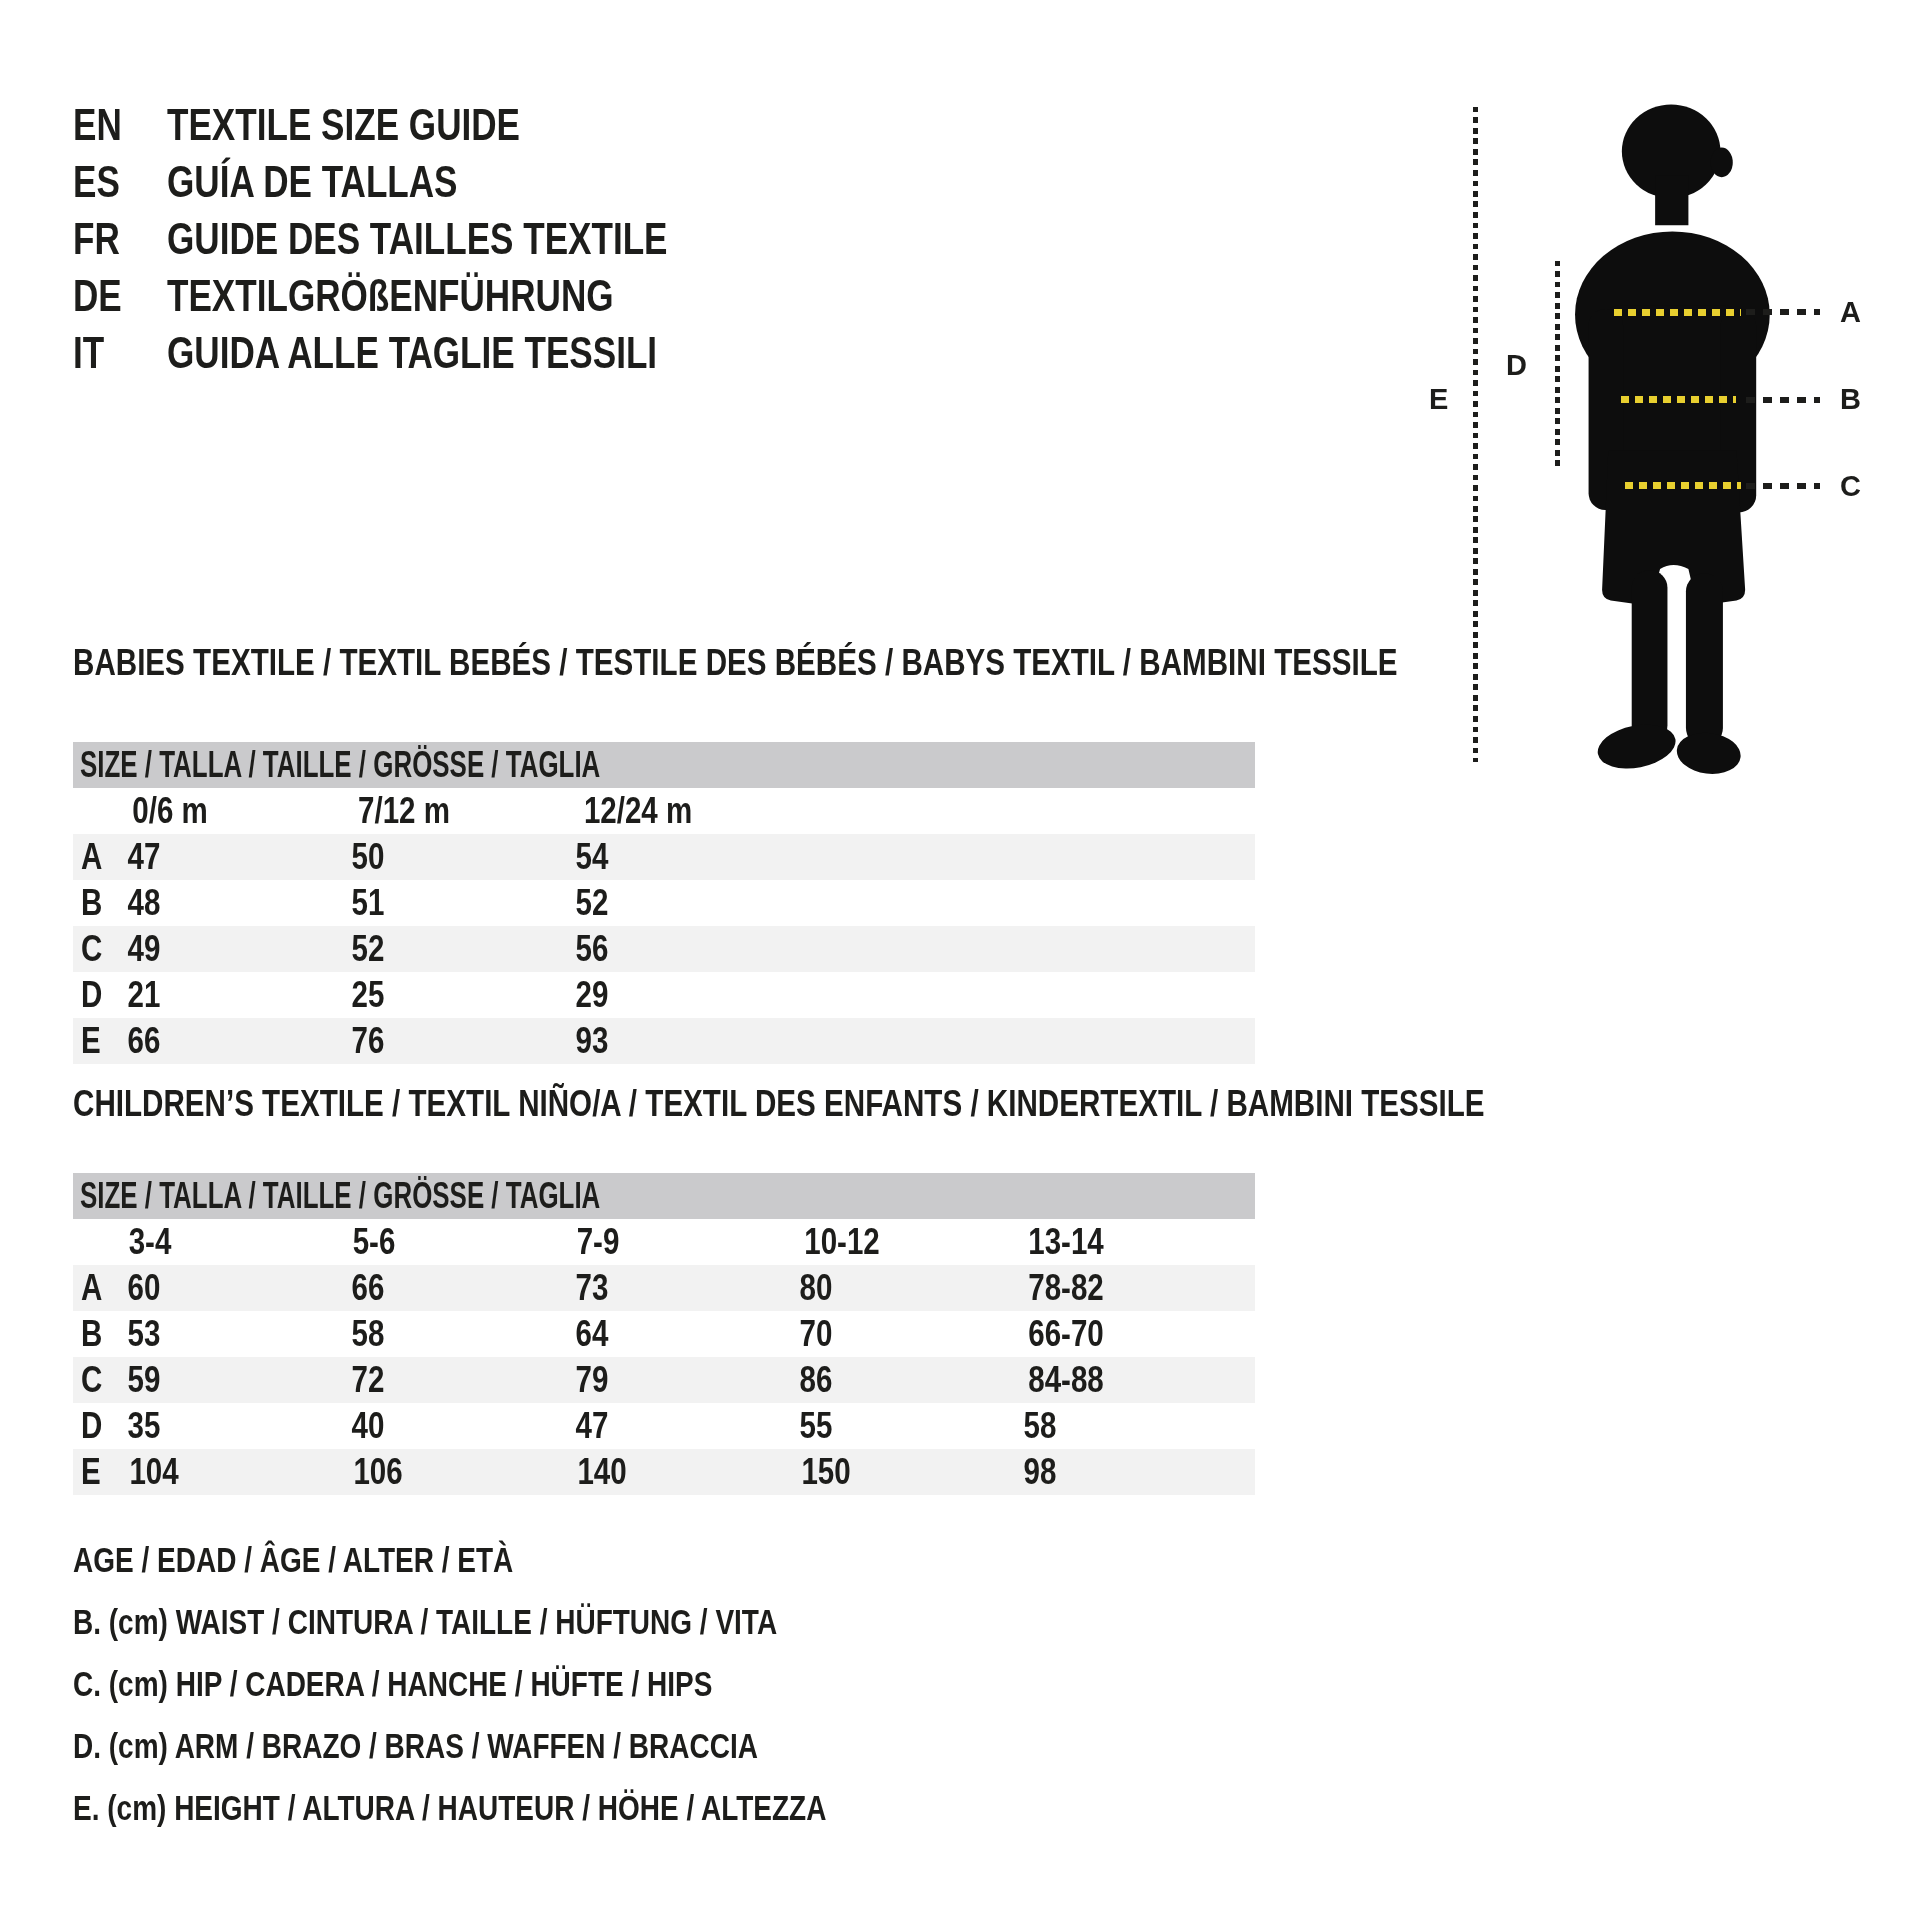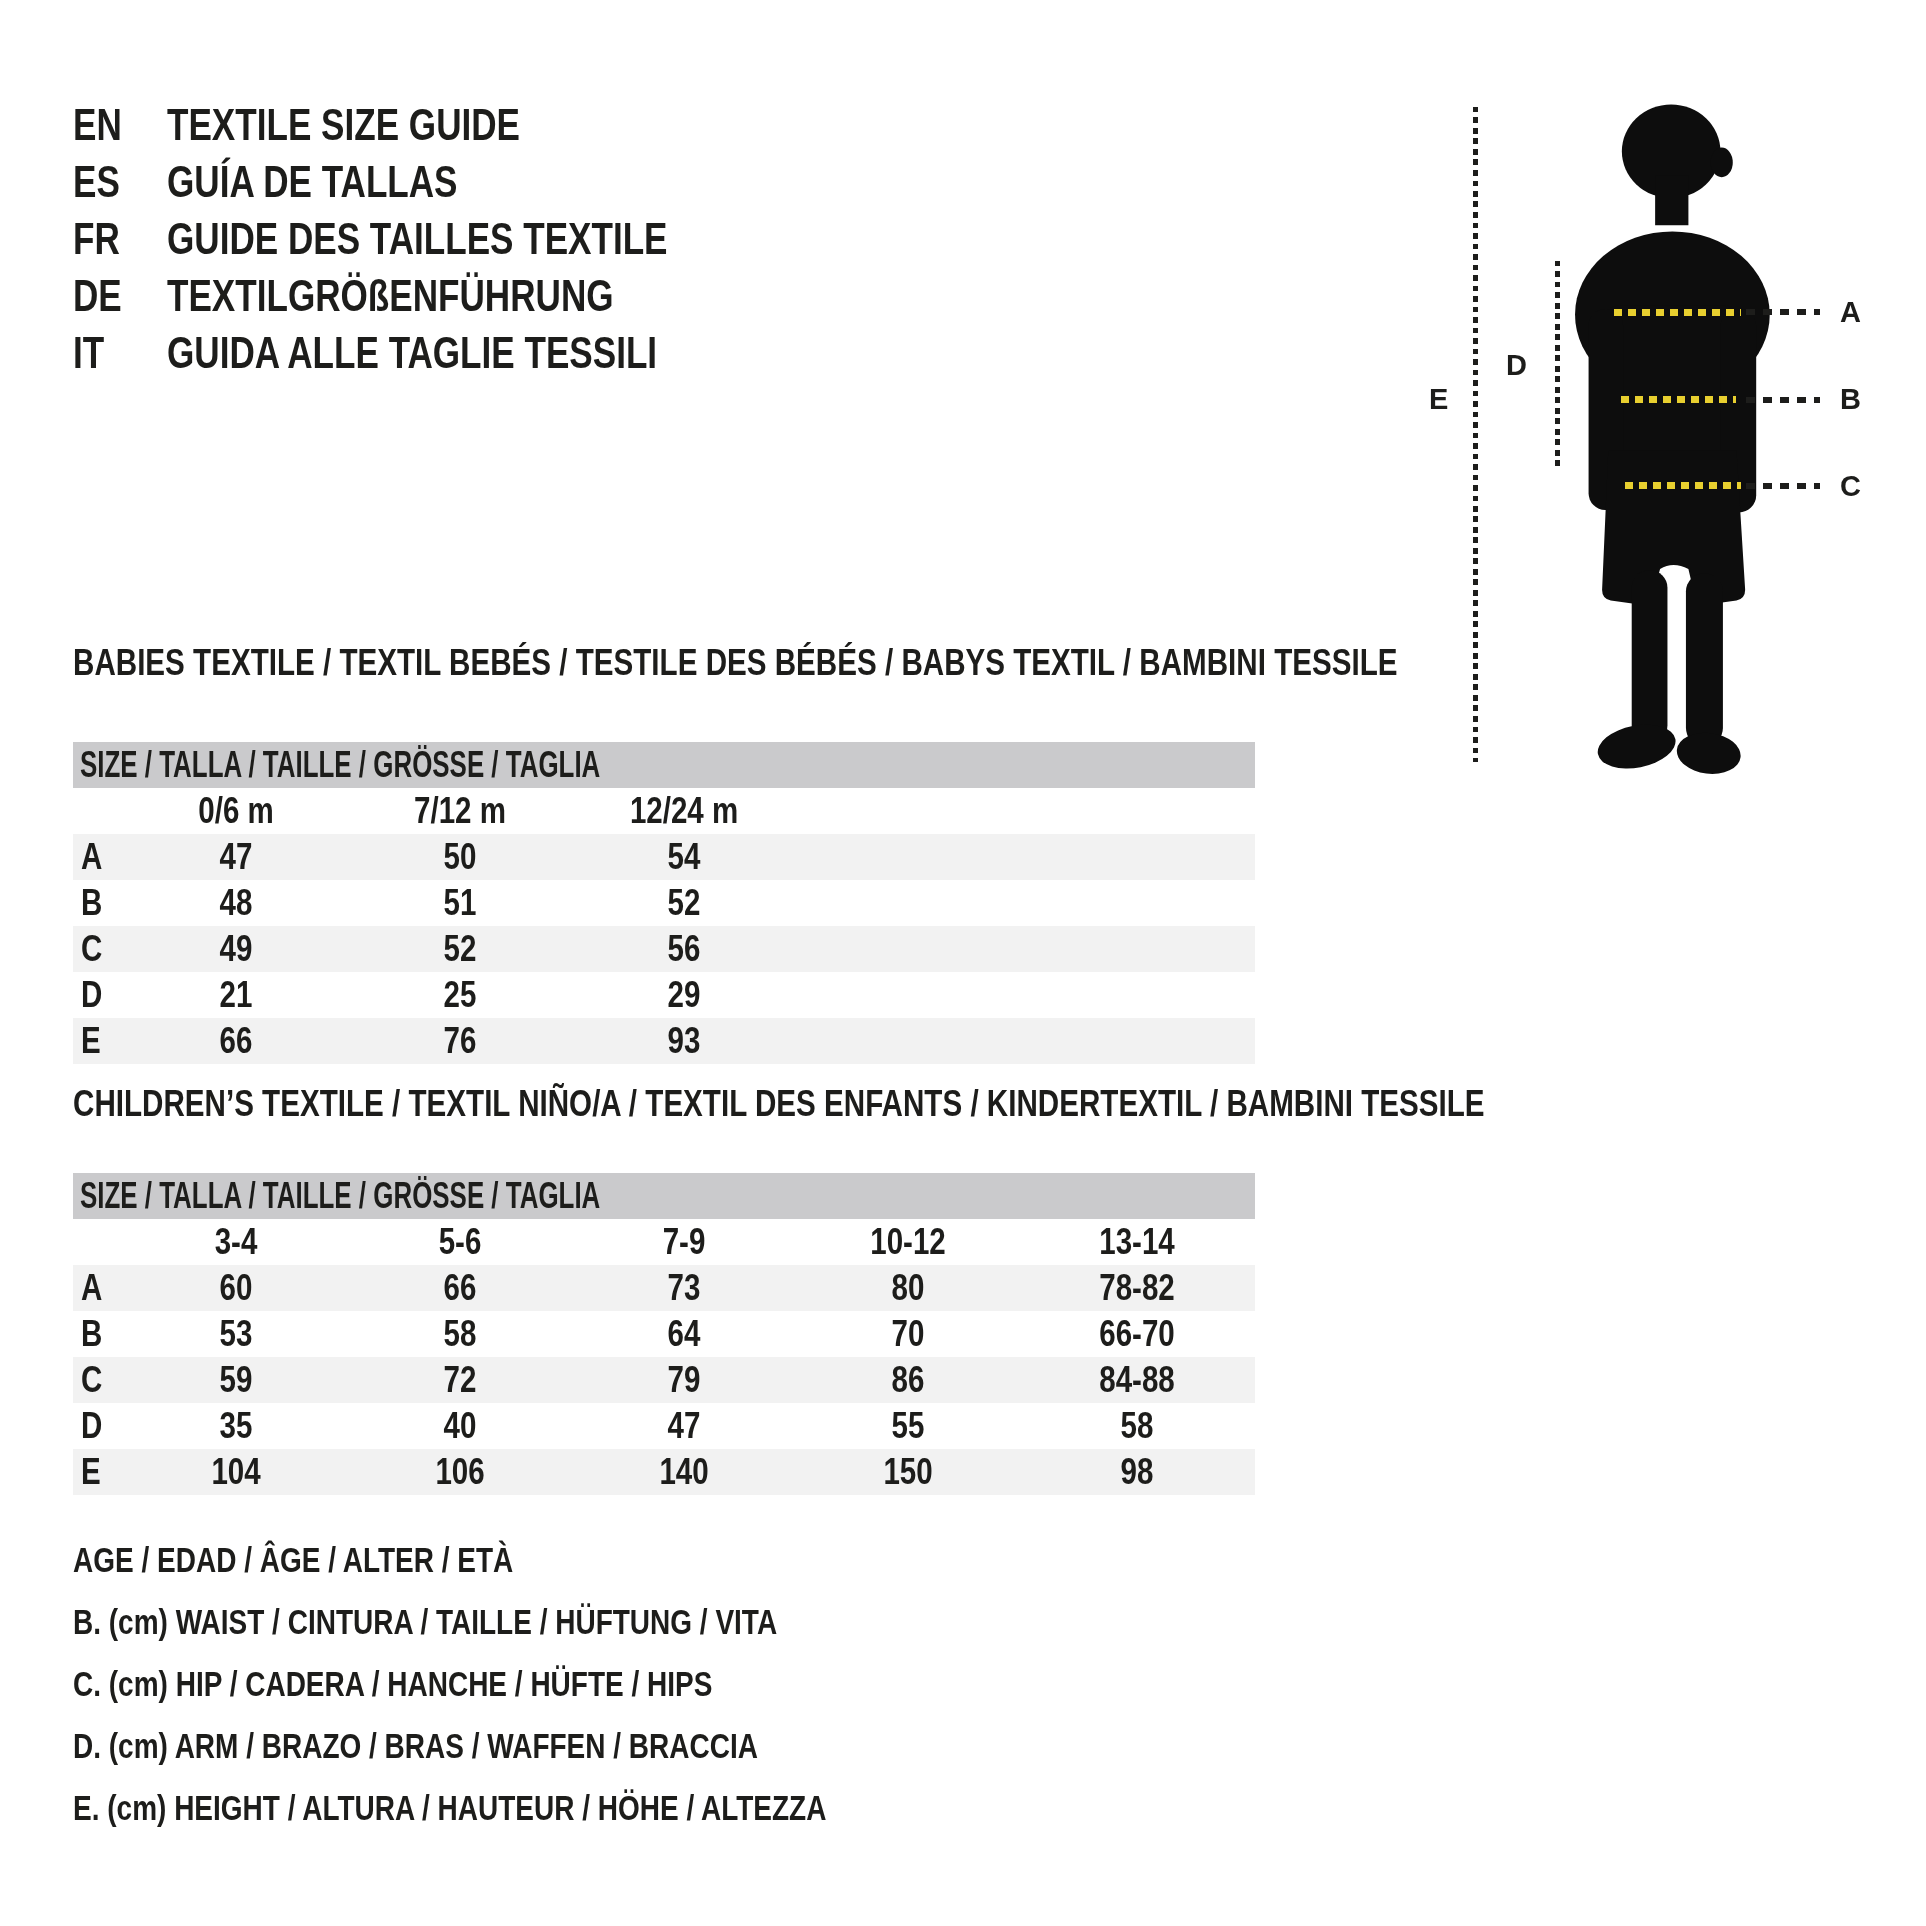--- a/index.html
+++ b/index.html
@@ -26,21 +26,21 @@
     font-size:37px;font-weight:700;white-space:nowrap;}
 
   
   .tbl{left:73px;width:1182px;margin-top:36px;}
   .band{height:46px;background:#cacacc;display:flex;align-items:center;
     padding-left:7.4px;box-sizing:border-box;font-size:36px;font-weight:700;}
   .t-row{display:grid;align-items:center;height:46px;}
   .babies-grid{grid-template-columns:51px 224px 224px 224px auto;}
   .children-grid{grid-template-columns:51px 224px 224px 224px 224px auto;}
   .t-row.zebra{background:#f2f2f2;}
-  .t-cell{text-align:center;font-size:36px;font-weight:700;}
+  .t-cell{font-size:36px;font-weight:700;}
   .t-label{padding-left:8px;font-size:36px;font-weight:700;}
 
   
   .legend{left:73px;top:1518px;}
   .legend-line{height:62px;display:flex;align-items:flex-end;
     font-size:35px;font-weight:700;white-space:nowrap;}
 
   
   .dot-v{width:5px;background:repeating-linear-gradient(180deg,#1d1d1b 0 5.5px,transparent 5.5px 10.5px);}
   .dash-y{height:6.8px;background:repeating-linear-gradient(90deg,#e8cf2f 0 8px,transparent 8px 14px);}

